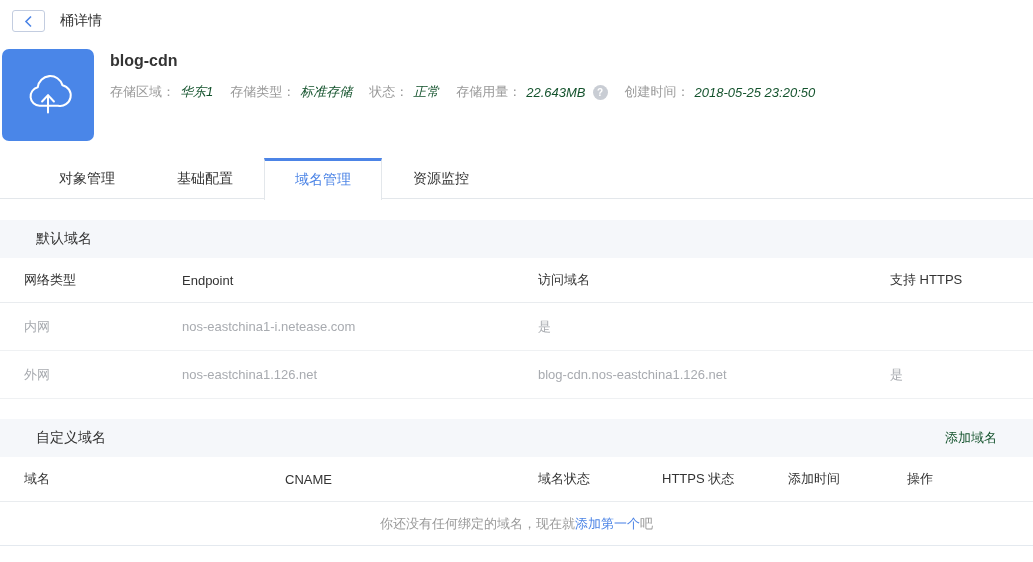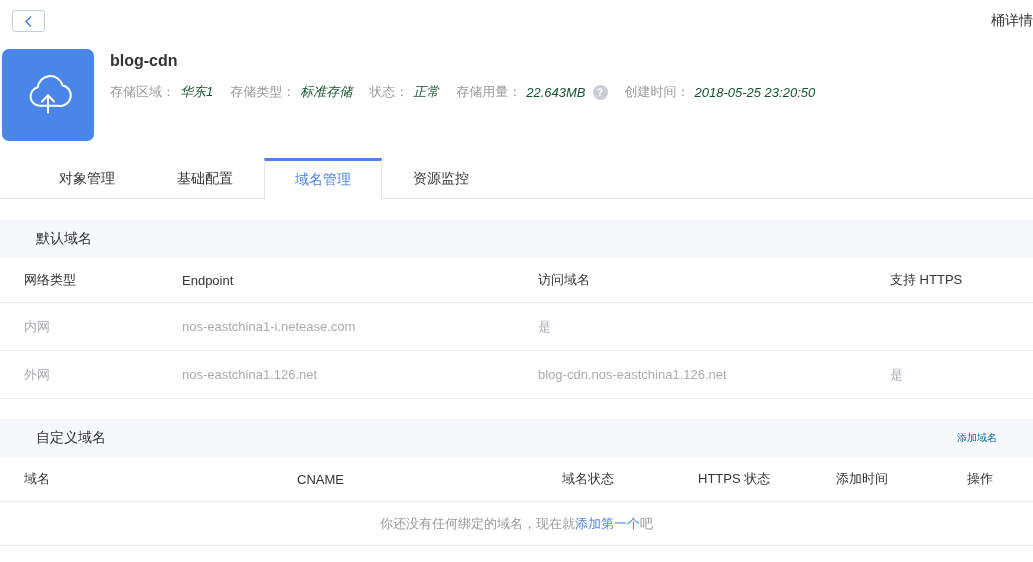--- a/index.html
+++ b/index.html
@@ -1,20 +1,20 @@
 <!DOCTYPE html>
 <html><head>
 <meta charset="utf-8">
 <style>
   * { margin:0; padding:0; box-sizing:border-box; }
   html,body { width:1033px; height:562px; background:#fff;
     font-family:"Liberation Sans","DejaVu Sans",sans-serif; color:#333; overflow:hidden; }
 
   
-  .topbar { display:flex; align-items:center; padding:10px 0 0 12px;justify-content:space-between; }
+  .topbar { display:flex; align-items:center; padding:10px 0 0 12px; }
   .back-btn { width:33px; height:22px; border:1px solid #c3cde0; border-radius:3px;
     background:#fff; display:flex; align-items:center; justify-content:center; cursor:pointer; }
   .back-btn svg { display:block; }
   .topbar-title { margin-left:15px; font-size:14px; color:#333; }
 
   
   .bucket-header { display:flex; padding:17px 0 0 2px; }
   .bucket-icon { width:92px; height:92px; border-radius:7px; background:#4a86e8;
     display:flex; align-items:center; justify-content:center; flex:none; }
   .bucket-meta { margin-left:16px; padding-top:3px; }
@@ -33,26 +33,26 @@
   .tab { width:118px; height:40px; line-height:40px; text-align:center; font-size:14px;
     color:#333; cursor:pointer; }
   .tab.active { height:42px; border-top:3px solid #4c84e6; border-left:1px solid #e3e7eb;
     border-right:1px solid #e3e7eb; background:#fff; line-height:36px; color:#4c84e6; }
 
   
   .section-bar { height:38px; background:#f5f7fa; display:flex; align-items:center;
     justify-content:space-between; padding:0 36px; font-size:14px; color:#333; }
   .section-bar.first { margin-top:21px; }
   .section-bar.second { margin-top:20px;gap:28px; }
-  .add-link { color:#0369a1; font-size:10px; cursor:pointer; }
+  .add-link { color:#14532d; font-size:13px; cursor:pointer; }
 
   
   .trow { display:grid; align-items:center; padding:0 24px; font-size:13px; }
   .t1 { grid-template-columns:158px 356px 352px 1fr; }
-  .t2 { grid-template-columns:261px 253px 124px 126px 119px 1fr;gap:12px; }
+  .t2 { grid-template-columns:261px 253px 124px 126px 119px 1fr; }
   .thead { height:45px; color:#333; border-bottom:1px solid #e9ecef; }
   .tdata { height:48px; color:#a8abb0; border-bottom:1px solid #eff1f3; }
 
   
   .empty-row { height:44px; display:flex; align-items:center; justify-content:center;
     font-size:13px; color:#999; border-bottom:1px solid #e4e9ef; }
   .empty-link { color:#4c84e6; cursor:pointer; }
 </style>
 </head>
 <body>

